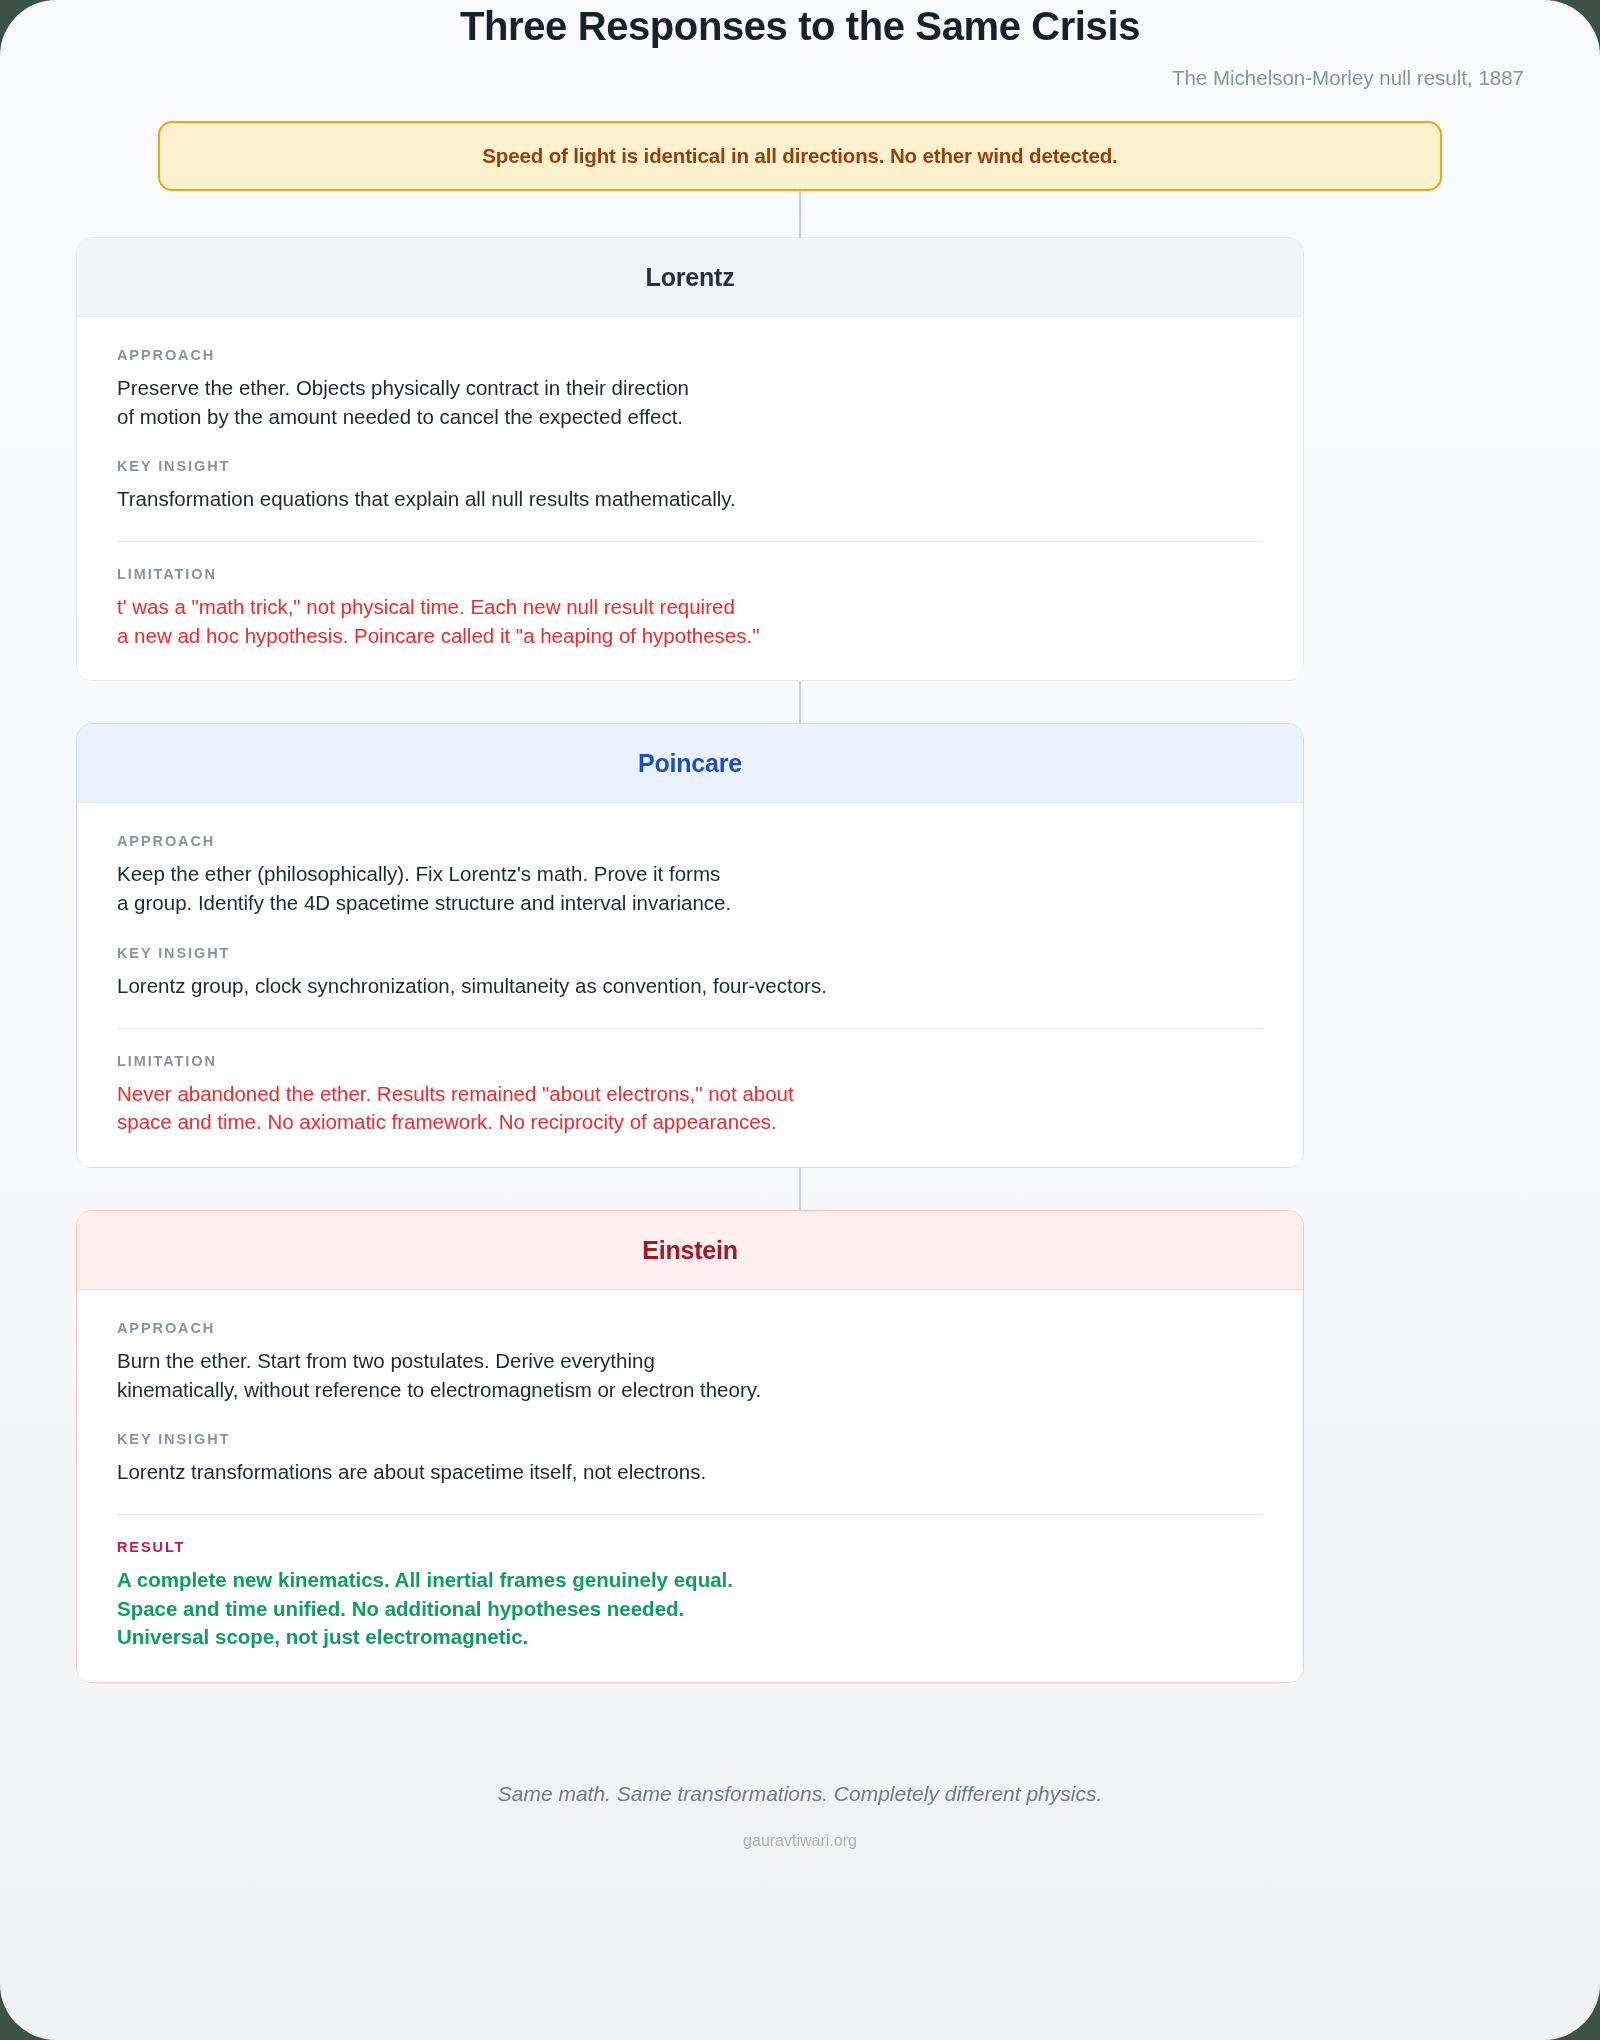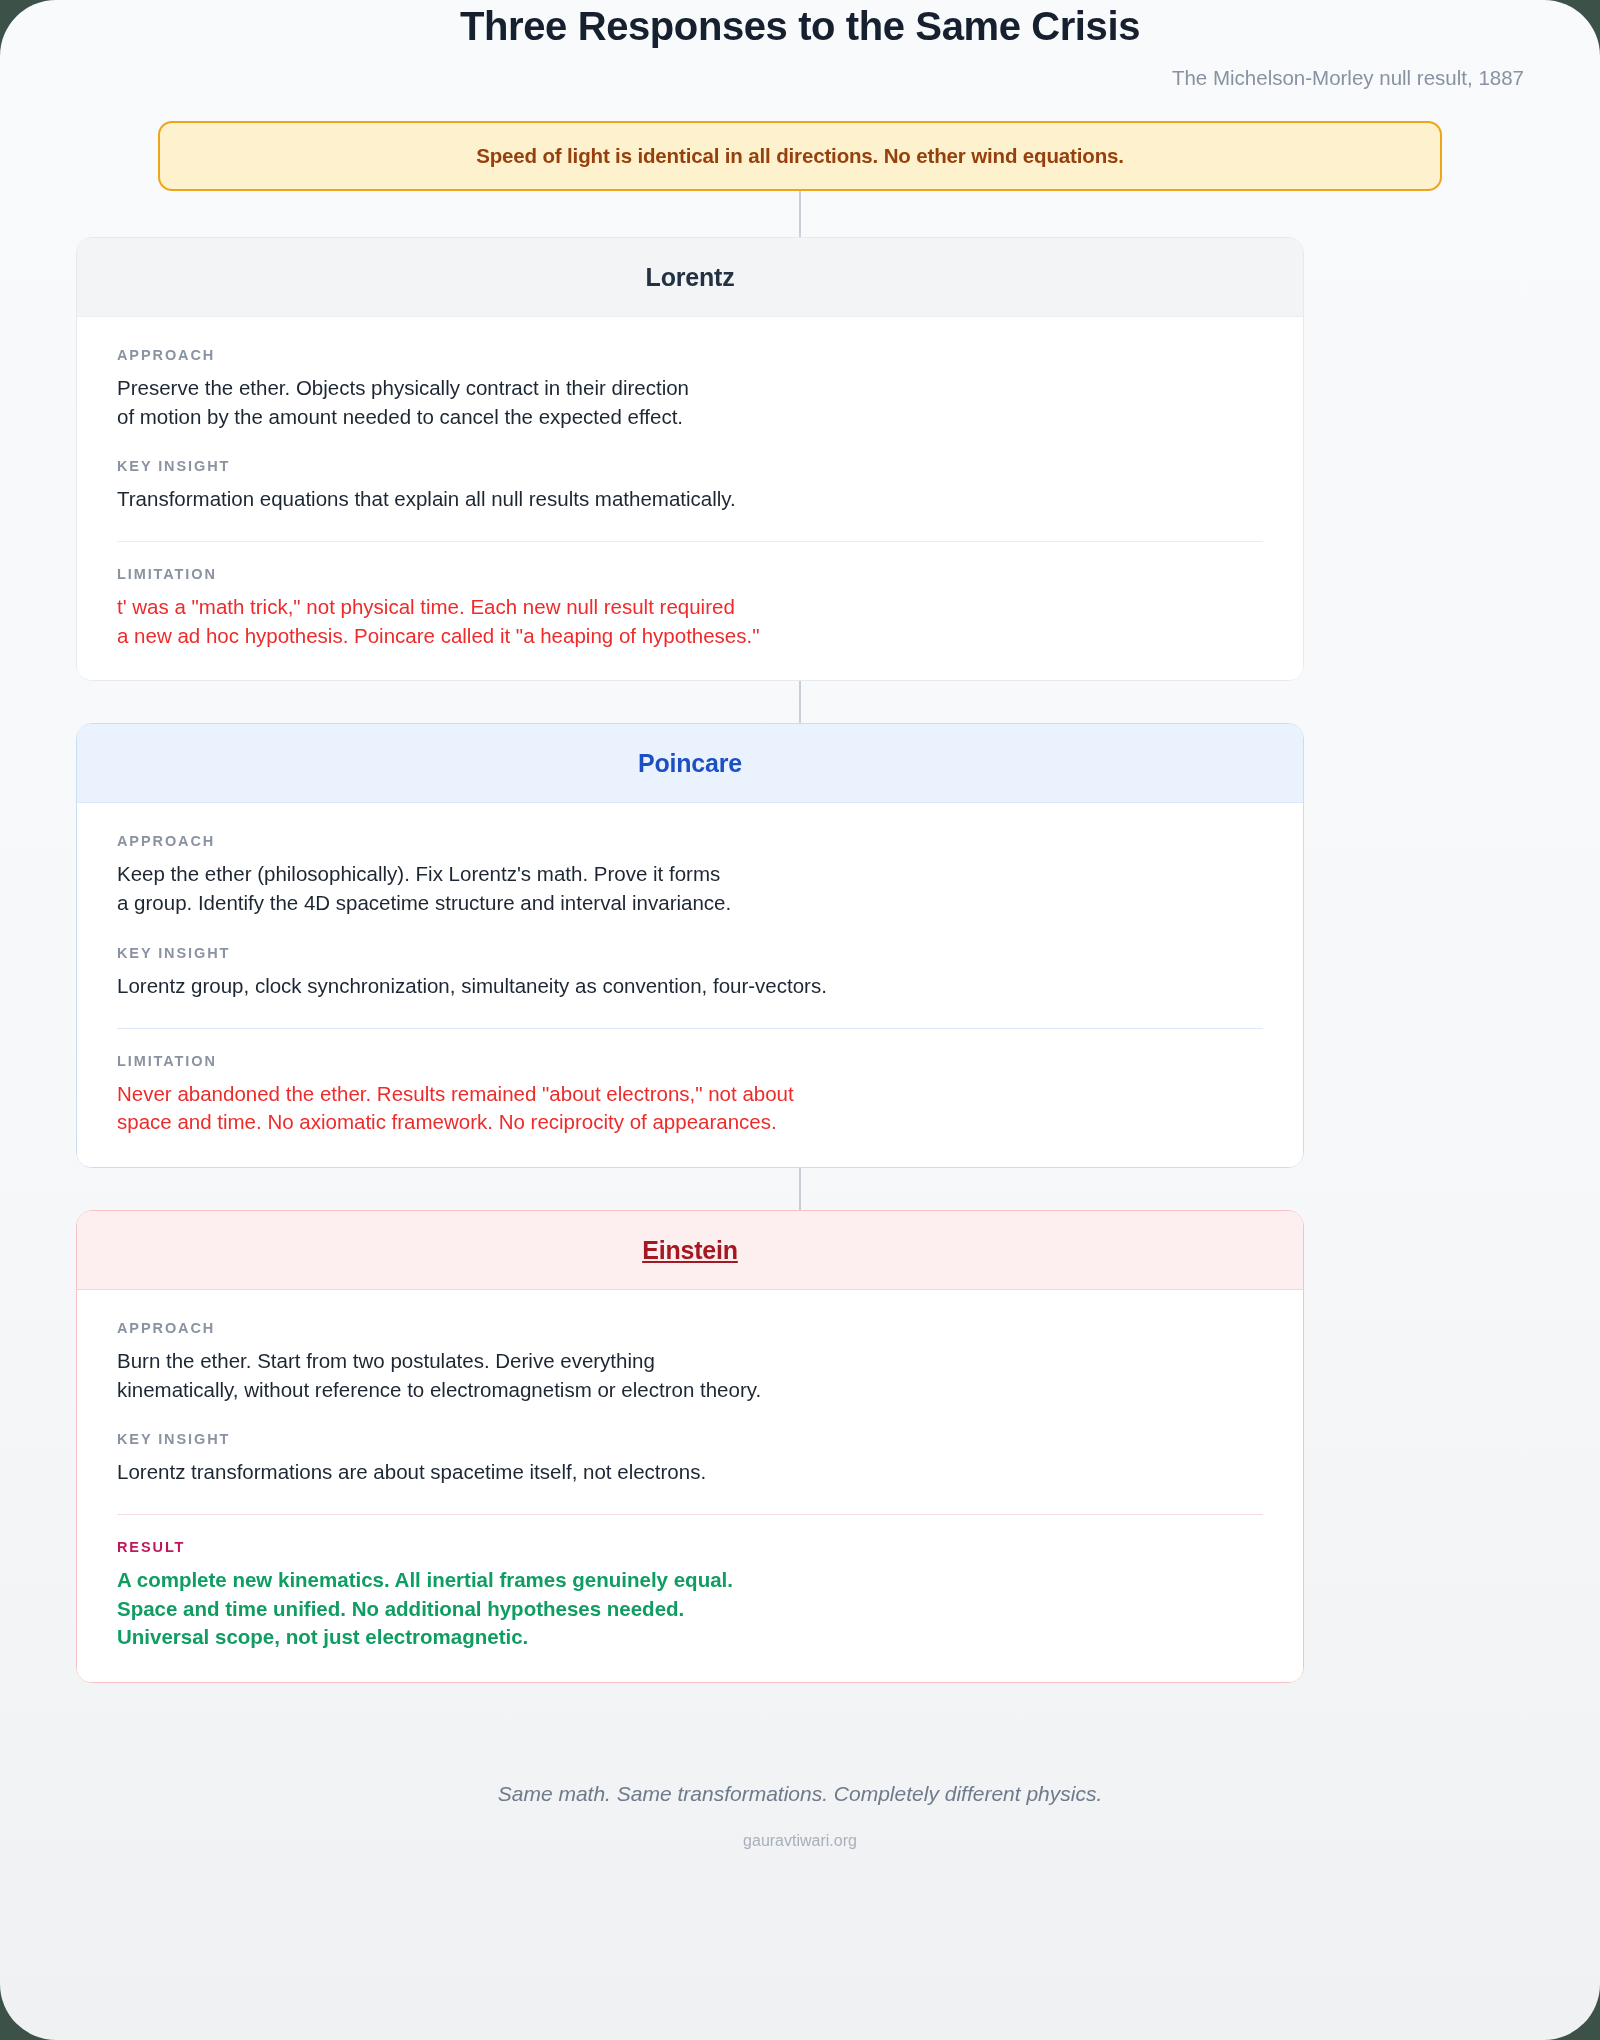--- a/index.html
+++ b/index.html
@@ -104,21 +104,21 @@
   .card-lorentz .card-head { background: #f2f4f6; color: #243142; }
   .card-lorentz .card-body { border-top: 1px solid #ebedf0; }
 
   
   .card-poincare { border: 1.4px solid #c8ddf6; }
   .card-poincare .card-head { background: #eaf2fd; color: #1d4fc4; }
   .card-poincare .card-body { border-top: 1px solid #dbe8fa; }
 
   
   .card-einstein { border: 1.4px solid #f5c3c3; }
-  .card-einstein .card-head { background: #fdeef0; color: #a41822; text-decoration: underline; }
+  .card-einstein .card-head { background: #fdeef0; color: #a41822; }
   .card-einstein .card-body { border-top: 1px solid #f7d6d8; }
 
   
   .sec-label {
     font-size: 14.5px;
     font-weight: 700;
     letter-spacing: 1.9px;
     color: #8a93a1;
     text-transform: uppercase;
     margin: 0 0 11px 0;
@@ -165,21 +165,21 @@
 </head>
 <body>
 
 <div class="page">
   <div class="inner">
 
     <h1 class="title">Three Responses to the Same Crisis</h1>
     <p class="subtitle">The Michelson-Morley null result, 1887</p>
 
     <div class="banner-wrap">
-      <div class="banner">Speed of light is identical in all directions. No ether wind equations.</div>
+      <div class="banner">Speed of light is identical in all directions. No ether wind detected.</div>
     </div>
 
     <div class="connector"></div>
 
     <div class="card card-lorentz">
       <div class="card-head">Lorentz</div>
       <div class="card-body">
         <div class="sec">
           <div class="sec-label">APPROACH</div>
           <div class="sec-text">Preserve the ether. Objects physically contract in their direction

